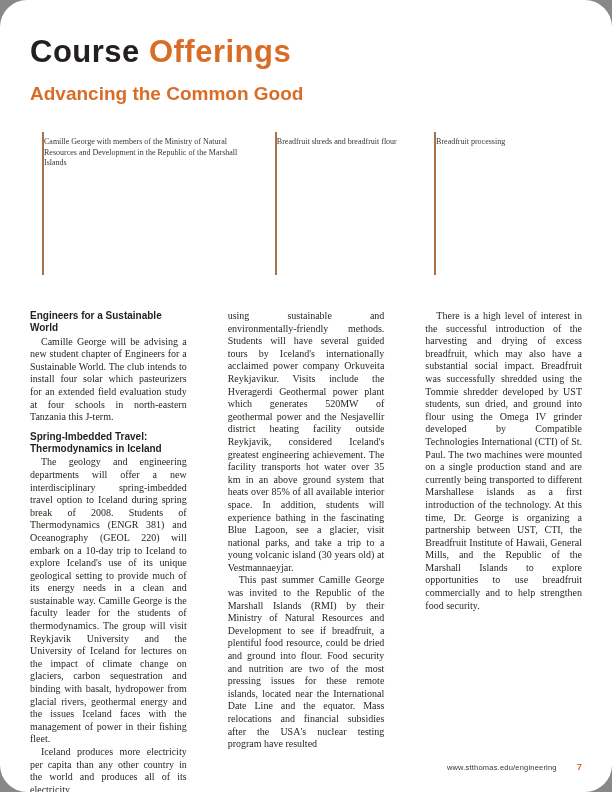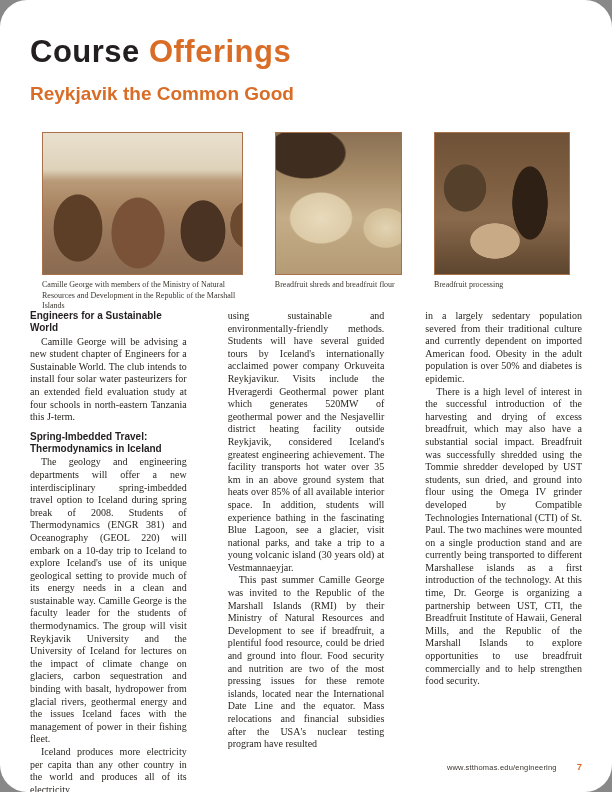--- a/index.html
+++ b/index.html
@@ -9,21 +9,21 @@
     font-family:"Liberation Serif", serif; color:#2a2620;border-radius:27px;
   }
   
   .header { position:absolute; left:30px; top:36px; }
   .title { font-family:"Liberation Sans", sans-serif; font-weight:bold; font-size:31px; letter-spacing:0.5px; margin:0; line-height:1.05; }
   .title .t-black { color:#231f20; }
   .title .t-orange { color:#d96d27; }
   .subtitle { font-family:"Liberation Sans", sans-serif; font-weight:bold; font-size:19px; color:#d96d27; margin:15px 0 0 0; line-height:1.05; }
   
   .photo-row { position:absolute; left:30px; top:120px; width:552px; display:flex; gap:8px; }
-  .photo-fig { margin:0; padding:12px; display:flex; flex-direction:column; }
+  .photo-fig { margin:0; padding:12px; display:flex; flex-direction:row; }
   .photo-box { height:143px; border:1px solid #a8714a; box-sizing:border-box; position:relative; overflow:hidden; }
   .photo-1 { width:232px; }
   .photo-2 { width:157px; }
   .photo-3 { width:147px; }
   .photo-1 .photo-box {
     background:
       radial-gradient(ellipse 40px 55px at 35px 95px, #5d3f28 0%, #5d3f28 60%, transparent 62%),
       radial-gradient(ellipse 45px 60px at 95px 100px, #7a5238 0%, #7a5238 58%, transparent 60%),
       radial-gradient(ellipse 38px 52px at 160px 98px, #4a3322 0%, #4a3322 58%, transparent 60%),
       radial-gradient(ellipse 30px 40px at 205px 92px, #6b4a30 0%, #6b4a30 58%, transparent 60%),
@@ -64,52 +64,51 @@
   .footer-url { font-family:"Liberation Sans", sans-serif; font-size:7.5px; color:#3b362f; letter-spacing:0.2px; }
   .footer-page { font-family:"Liberation Sans", sans-serif; font-weight:bold; font-size:9.5px; color:#d96d27; }
 </style>
 </head>
 <body>
 
 <div class="page">
 
   <div class="header">
     <h1 class="title"><span class="t-black">Course </span><span class="t-orange">Offerings</span></h1>
-    <h2 class="subtitle">Reykjavik the Common Good</h2>
+    <h2 class="subtitle">Advancing the Common Good</h2>
   </div>
 
   <div class="photo-row">
     <figure class="photo-fig photo-1">
       <div class="photo-box"></div>
       <figcaption class="caption">Camille George with members of the Ministry of Natural Resources and Development in the Republic of the Marshall Islands</figcaption>
     </figure>
     <figure class="photo-fig photo-3">
       <div class="photo-box"></div>
       <figcaption class="caption">Breadfruit shreds and breadfruit flour</figcaption>
     </figure>
     <figure class="photo-fig photo-2">
       <div class="photo-box"></div>
       <figcaption class="caption">Breadfruit processing</figcaption>
     </figure>
   </div>
 
   <div class="columns">
     <div class="col">
         <div class="blk-heading">Engineers for a Sustainable World</div>
-        <div class="blk-para indent">Camille George will be advising a new student chapter of Engineers for a Sustainable World. The club intends to install four solar water pasteurizers for an extended field evaluation study at four schools in north-eastern Tanzania this J-term.</div>
+        <div class="blk-para indent">Camille George will be advising a new student chapter of Engineers for a Sustainable World. The club intends to install four solar which pasteurizers for an extended field evaluation study at four schools in north-eastern Tanzania this J-term.</div>
         <div class="blk-heading">Spring-Imbedded Travel: Thermodynamics in Iceland</div>
         <div class="blk-para indent">The geology and engineering departments will offer a new interdisciplinary spring-imbedded travel option to Iceland during spring break of 2008. Students of Thermodynamics (ENGR 381) and Oceanography (GEOL 220) will embark on a 10-day trip to Iceland to explore Iceland's use of its unique geological setting to provide much of its energy needs in a clean and sustainable way. Camille George is the faculty leader for the students of thermodynamics. The group will visit Reykjavik University and the University of Iceland for lectures on the impact of climate change on glaciers, carbon sequestration and binding with basalt, hydropower from glacial rivers, geothermal energy and the issues Iceland faces with the management of power in their fishing fleet.</div>
         <div class="blk-para indent">Iceland produces more electricity per capita than any other country in the world and produces all of its electricity</div>
       </div>
     <div class="col">
         <div class="blk-para">using sustainable and environmentally-friendly methods. Students will have several guided tours by Iceland's internationally acclaimed power company Orkuveita Reykjavikur. Visits include the Hveragerdi Geothermal power plant which generates 520MW of geothermal power and the Nesjavellir district heating facility outside Reykjavik, considered Iceland's greatest engineering achievement. The facility transports hot water over 35 km in an above ground system that heats over 85% of all available interior space. In addition, students will experience bathing in the fascinating Blue Lagoon, see a glacier, visit national parks, and take a trip to a young volcanic island (30 years old) at Vestmannaeyjar.</div>
         <div class="blk-para indent">This past summer Camille George was invited to the Republic of the Marshall Islands (RMI) by their Ministry of Natural Resources and Development to see if breadfruit, a plentiful food resource, could be dried and ground into flour. Food security and nutrition are two of the most pressing issues for these remote islands, located near the International Date Line and the equator. Mass relocations and financial subsidies after the USA's nuclear testing program have resulted</div>
       </div>
     <div class="col">
-        <div class="blk-para">in a largely sedentary population severed from their traditional culture and currently dependent on imported American food. Obesity in the adult population is over 50% and diabetes is epidemic.</div>
         <div class="blk-para indent">There is a high level of interest in the successful introduction of the harvesting and drying of excess breadfruit, which may also have a substantial social impact. Breadfruit was successfully shredded using the Tommie shredder developed by UST students, sun dried, and ground into flour using the Omega IV grinder developed by Compatible Technologies International (CTI) of St. Paul. The two machines were mounted on a single production stand and are currently being transported to different Marshallese islands as a first introduction of the technology. At this time, Dr. George is organizing a partnership between UST, CTI, the Breadfruit Institute of Hawaii, General Mills, and the Republic of the Marshall Islands to explore opportunities to use breadfruit commercially and to help strengthen food security.</div>
       </div>
   </div>
 
   <div class="footer">
     <span class="footer-url">www.stthomas.edu/engineering</span>
     <span class="footer-page">7</span>
   </div>
 
 </div>

